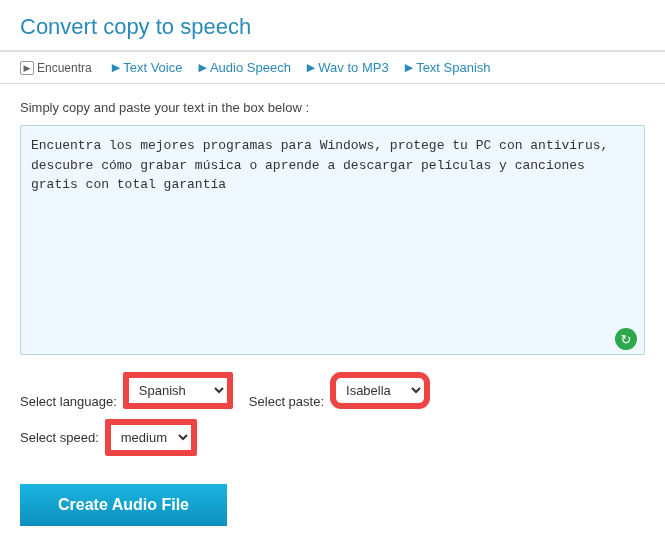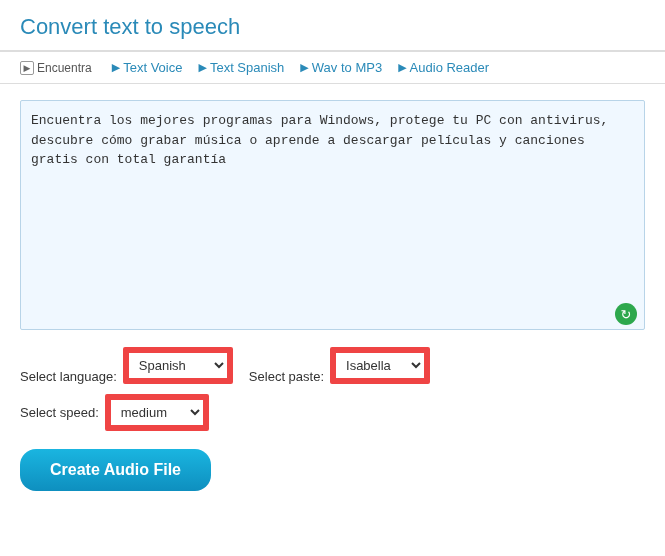--- a/index.html
+++ b/index.html
@@ -149,84 +149,86 @@
       cursor: pointer;
       outline: none;
     }
 
     .select-language {
       width: 110px;
     }
 
     .select-voice {
       width: 100px;
+      border-radius: 11px;
     }
 
     .select-speed {
-      width: 104px;
+      width: 92px;
     }
 
     .speed-row {
       display: flex;
       align-items: center;
       gap: 6px;
       margin-bottom: 16px;
     }
 
     .create-button {
       background: linear-gradient(to bottom, #1ab5e0, #0e8fbf);
       color: white;
       border: none;
-      border-radius: 16px;
-      padding: 12px 30px;
+      border-radius: 0;
+      padding: 12px 38px;
       font-size: 16px;
       font-weight: bold;
       cursor: pointer;
-      margin-top: 2px;
+      margin-top: 12px;
     }
 
     .divider {
       border: none;
       border-top: 1px solid #ddd;
       margin: 0;
     }
   </style>
 </head>
 <body>
 
 <div class="page-header">
-  <h1 class="page-title">Convert text to speech</h1>
+  <h1 class="page-title">Convert copy to speech</h1>
 </div>
 
 <hr class="divider">
 
 <nav class="nav-bar">
   <div class="ad-choices">
     <span class="ad-choices-icon">▶</span>
     <span>Encuentra</span>
   </div>
   <a class="nav-item">
     <span class="arrow">▶</span>
     <span>Text Voice</span>
   </a>
   <a class="nav-item">
     <span class="arrow">▶</span>
+    <span>Audio Speech</span>
+  </a>
+  <a class="nav-item">
+    <span class="arrow">▶</span>
+    <span>Wav to MP3</span>
+  </a>
+  <a class="nav-item">
+    <span class="arrow">▶</span>
     <span>Text Spanish</span>
   </a>
-  <a class="nav-item">
-    <span class="arrow">▶</span>
-    <span>Wav to MP3</span>
-  </a>
-  <a class="nav-item">
-    <span class="arrow">▶</span>
-    <span>Audio Reader</span>
-  </a>
 </nav>
 
 <div class="main-content">
+  <p class="instruction-text">Simply copy and paste your text in the box below :</p>
 
   <div class="text-area-wrapper">
     <textarea class="text-input" style="">Encuentra los mejores programas para Windows, protege tu PC con antivirus, descubre cómo grabar música o aprende a descargar películas y canciones gratis con total garantía</textarea>
     <div class="refresh-icon">↻</div>
   </div>
 
   <div class="controls-row">
     <div class="control-group">
       <label class="control-label">Select language:</label>
       <select class="select-input select-language">

